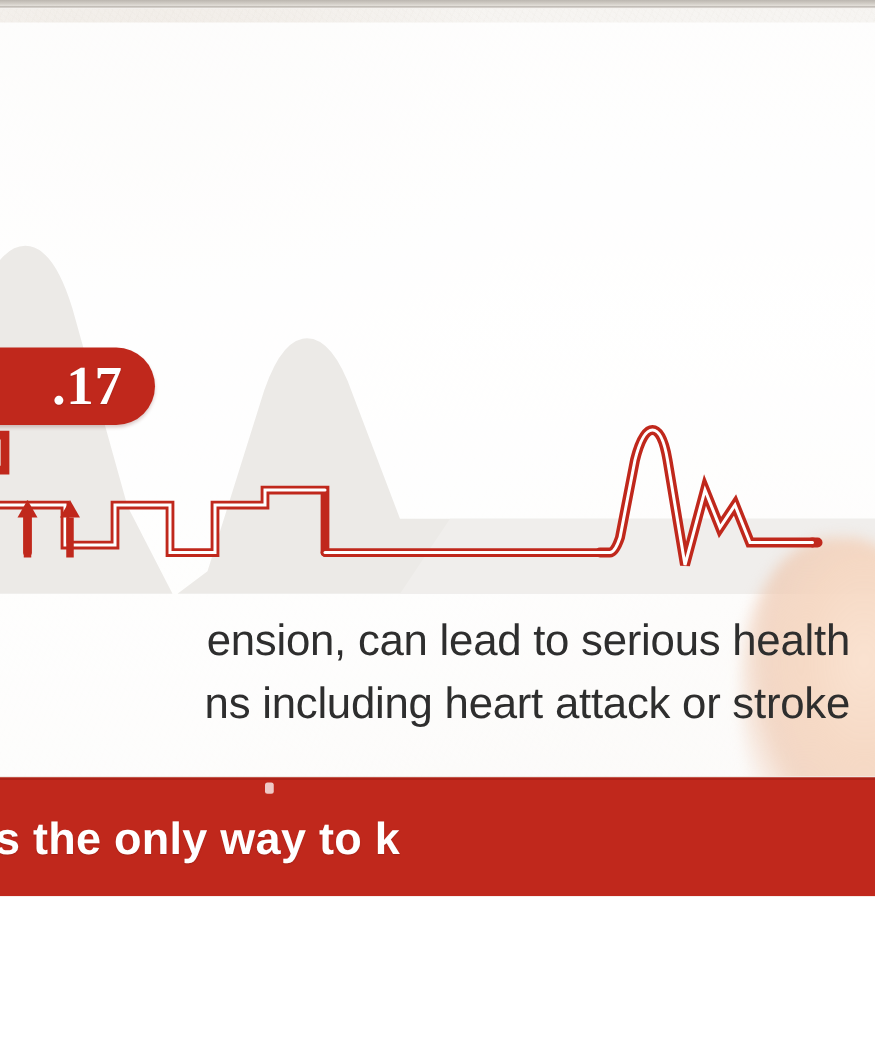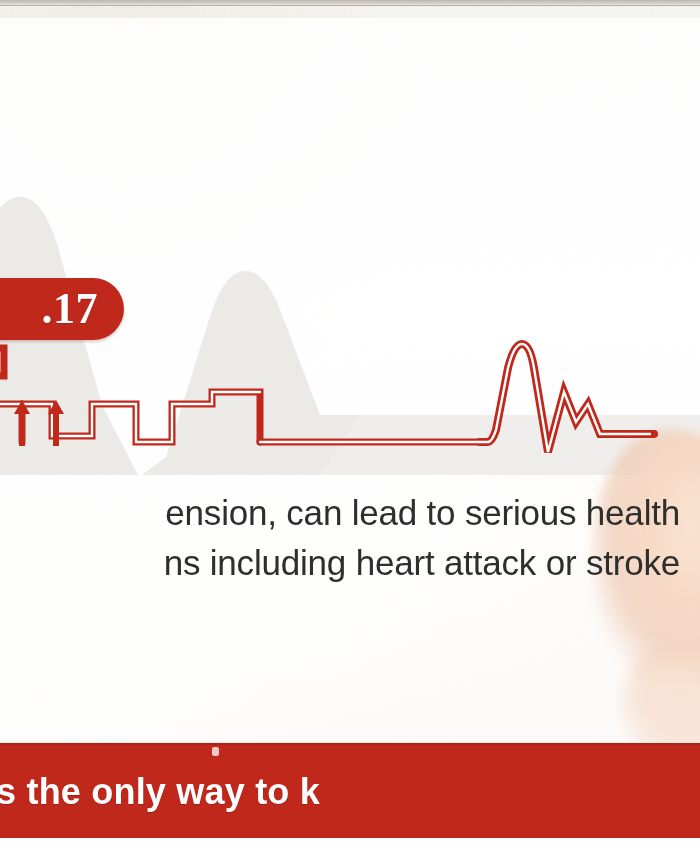--- a/index.html
+++ b/index.html
@@ -10,21 +10,21 @@
     width: 700px;
     height: 850px;
     overflow: hidden;
     font-family: "Liberation Sans", sans-serif;
     background: #ffffff;
   }
 
   #poster {
     position: relative;
     width: 700px;
-    height: 838px;
+    height: 717px;
     overflow: hidden;
     background: #f7f5f2;
   }
 
   
   .bg-base {
     position: absolute;
     inset: 0;
     background:
       radial-gradient(ellipse 70% 55% at 18% 18%, rgba(226,214,202,0.40) 0%, rgba(226,214,202,0) 62%),

